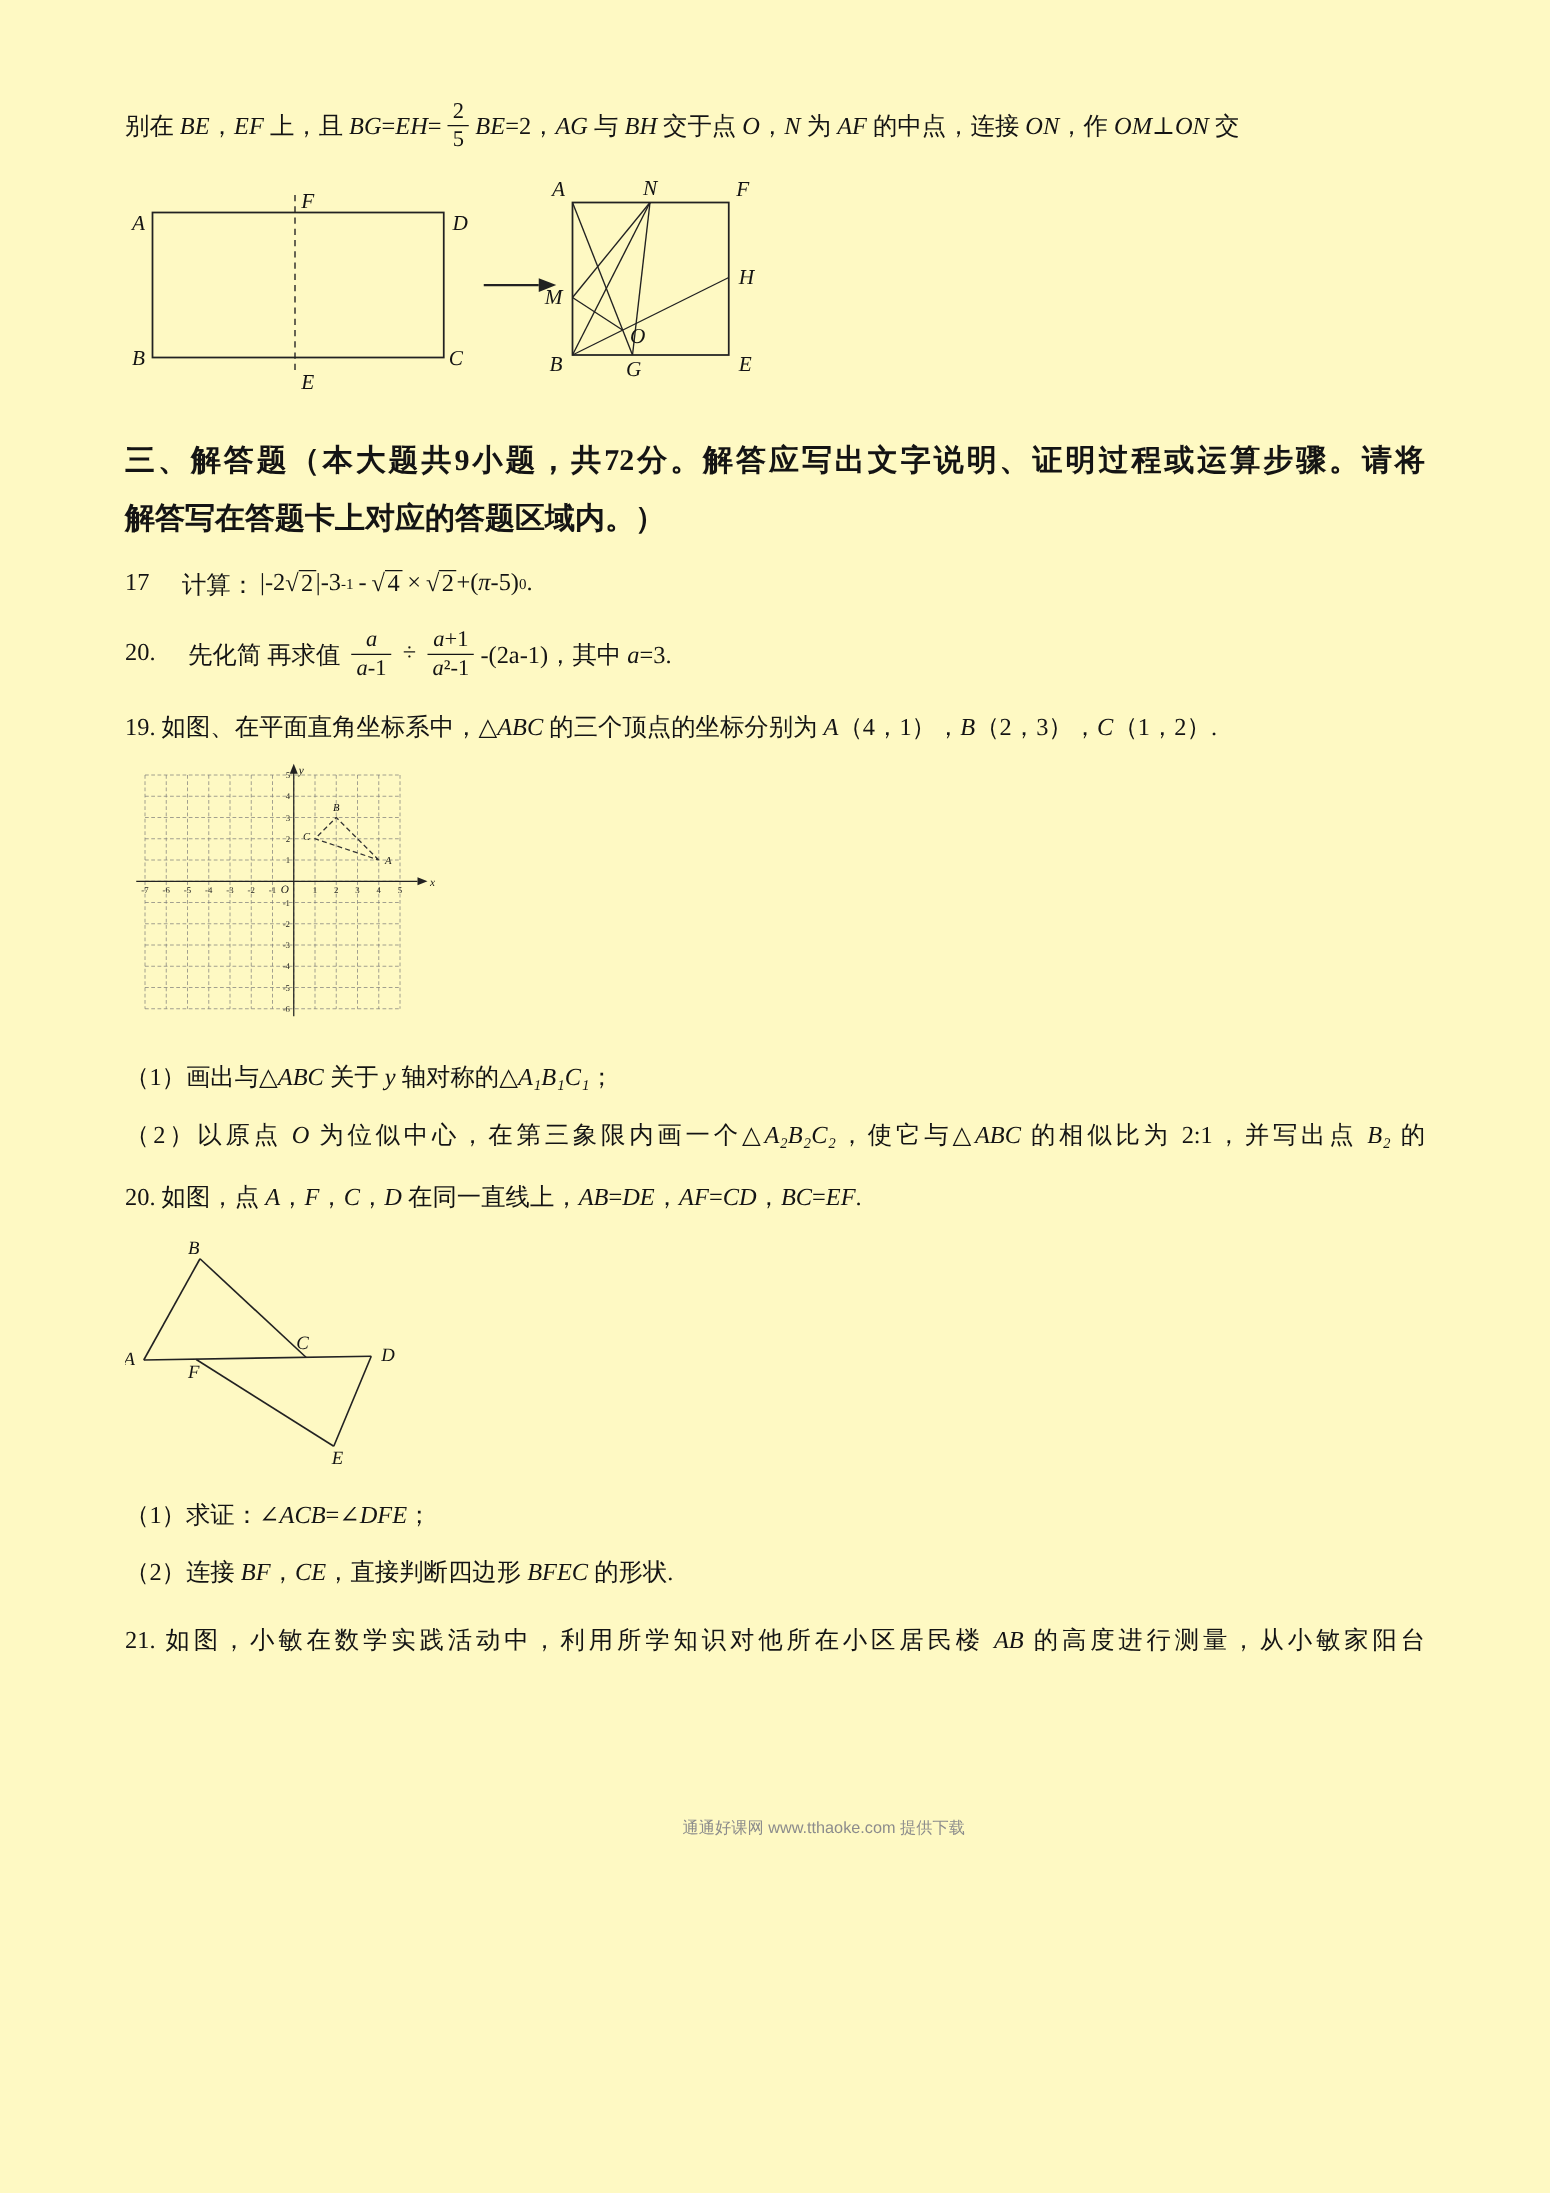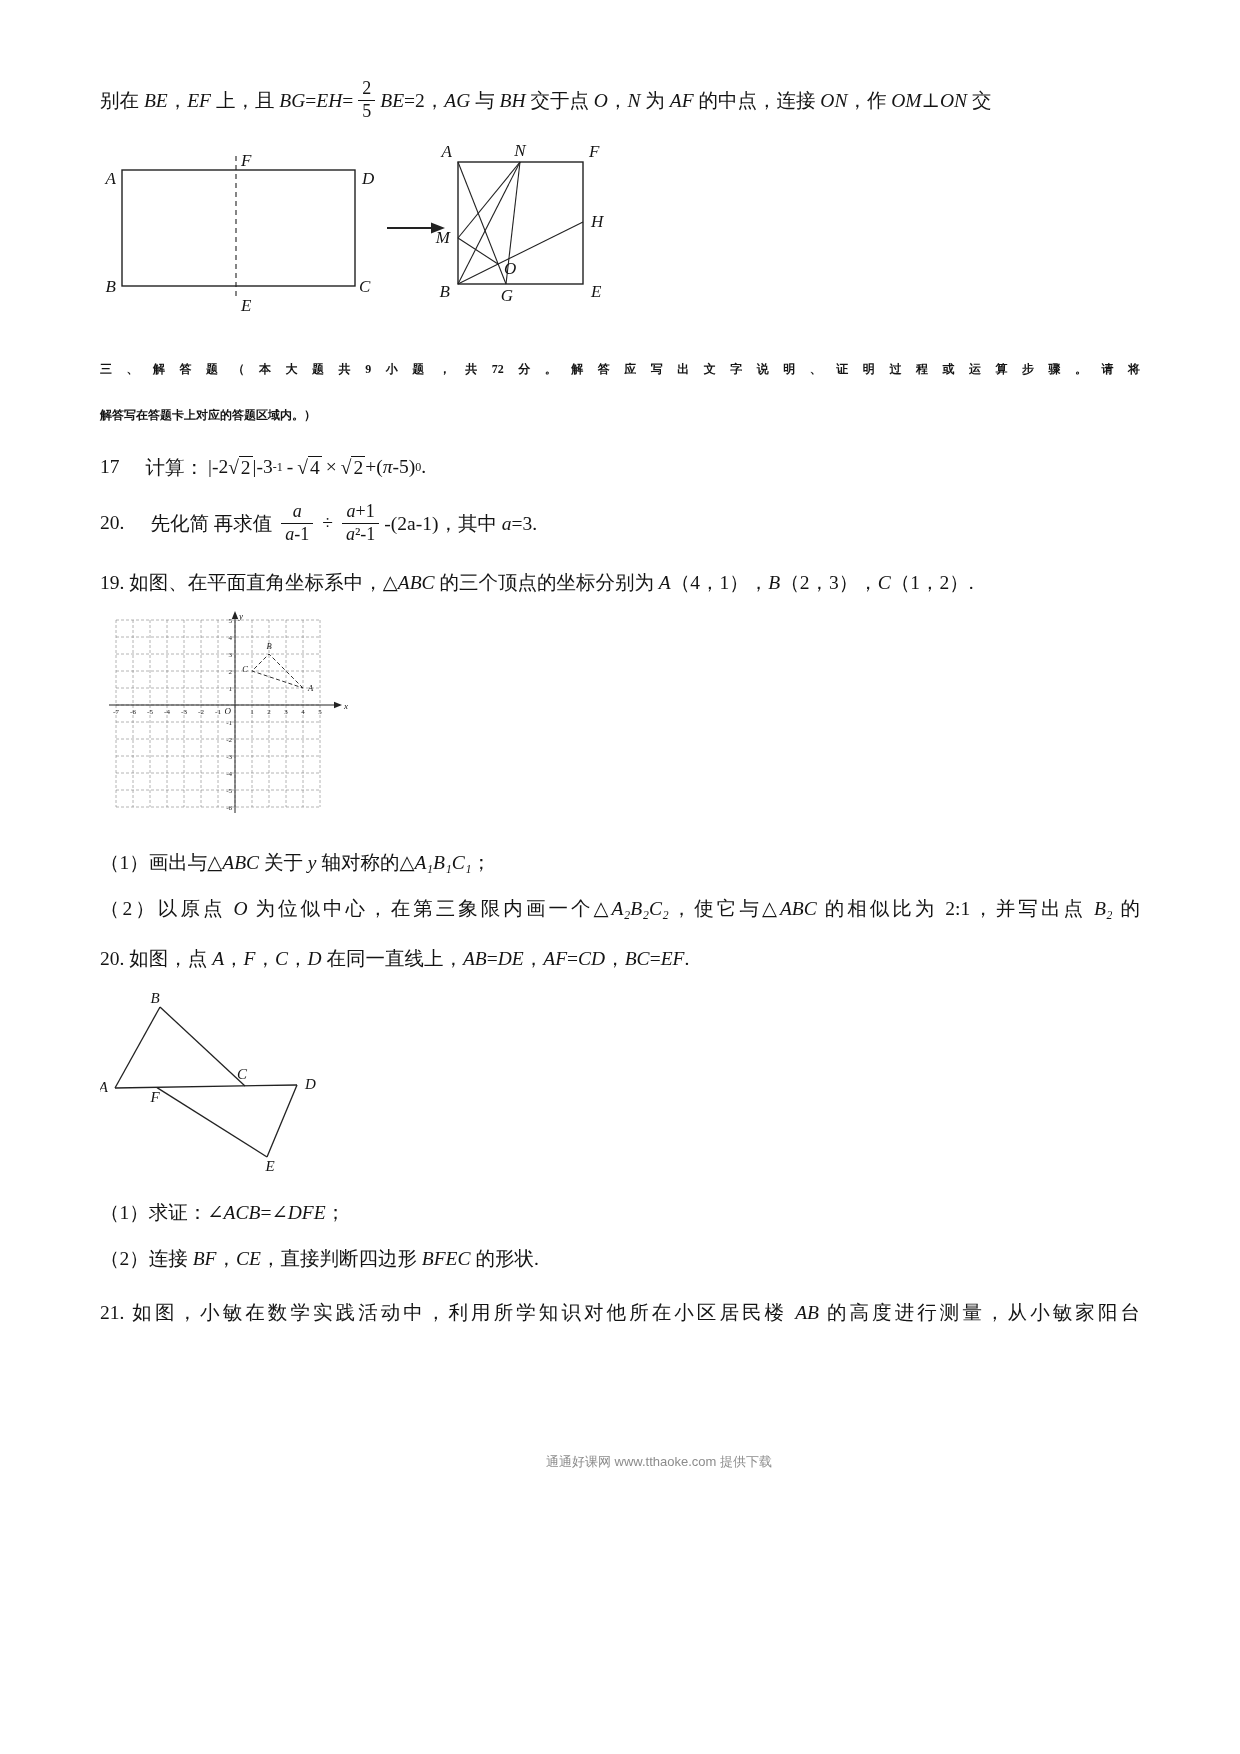--- a/index.html
+++ b/index.html
@@ -1,23 +1,23 @@
 <!DOCTYPE html>
 <html><head>
 <meta charset="utf-8">
 <style>
   html,body{margin:0;padding:0;background:#e8e8e8;}
-  .page{position:relative;width:1240px;height:1754px;margin:0 auto;background:#ffffff;
+  .page{position:relative;width:1240px;height:1754px;margin:0 auto;background:#fef9c3;
         font-family:"Liberation Serif","DejaVu Serif",serif;color:#141414;overflow:hidden;}
   .content{padding:72px 100px 0 100px;}
   p{margin:0;}
   i{font-style:italic;}
   .tline{font-size:19.5px;line-height:46px;text-align:justify;}
   .j-full{text-align:justify;text-align-last:justify;}
-  .heading{font-size:12px;font-weight:700;line-height:46px;}
+  .heading{font-size:24px;font-weight:700;line-height:46px;}
   .mt30{margin-top:30px;} .mt14{margin-top:14px;} .mt8{margin-top:8px;} .mt4{margin-top:4px;}
   .intro1{display:flex;align-items:center;height:56px;font-size:19.5px;white-space:nowrap;}
   .mathline{display:flex;align-items:center;font-size:19.5px;}
   .p17{margin-top:4px;height:50px;}
   .p18{margin-top:2px;height:58px;}
   .pnum{margin-right:26px;}
   .plabel{margin-right:4px;}
   .frac{display:inline-flex;flex-direction:column;align-items:center;vertical-align:middle;
         margin:0 5px;font-size:18px;line-height:1.18;text-align:center;}
   .frac .num{padding:0 4px;}

